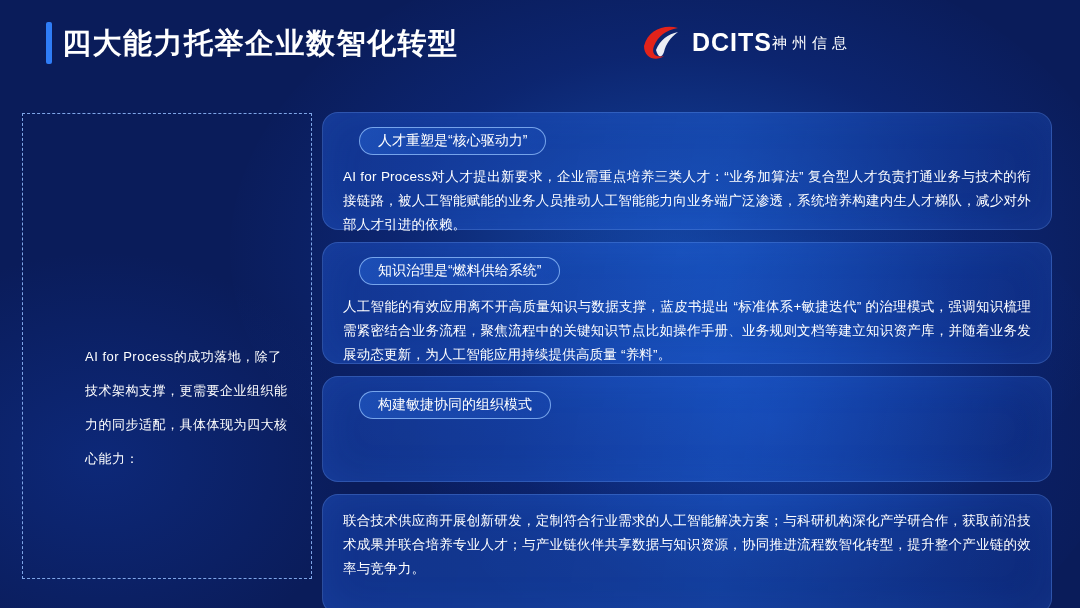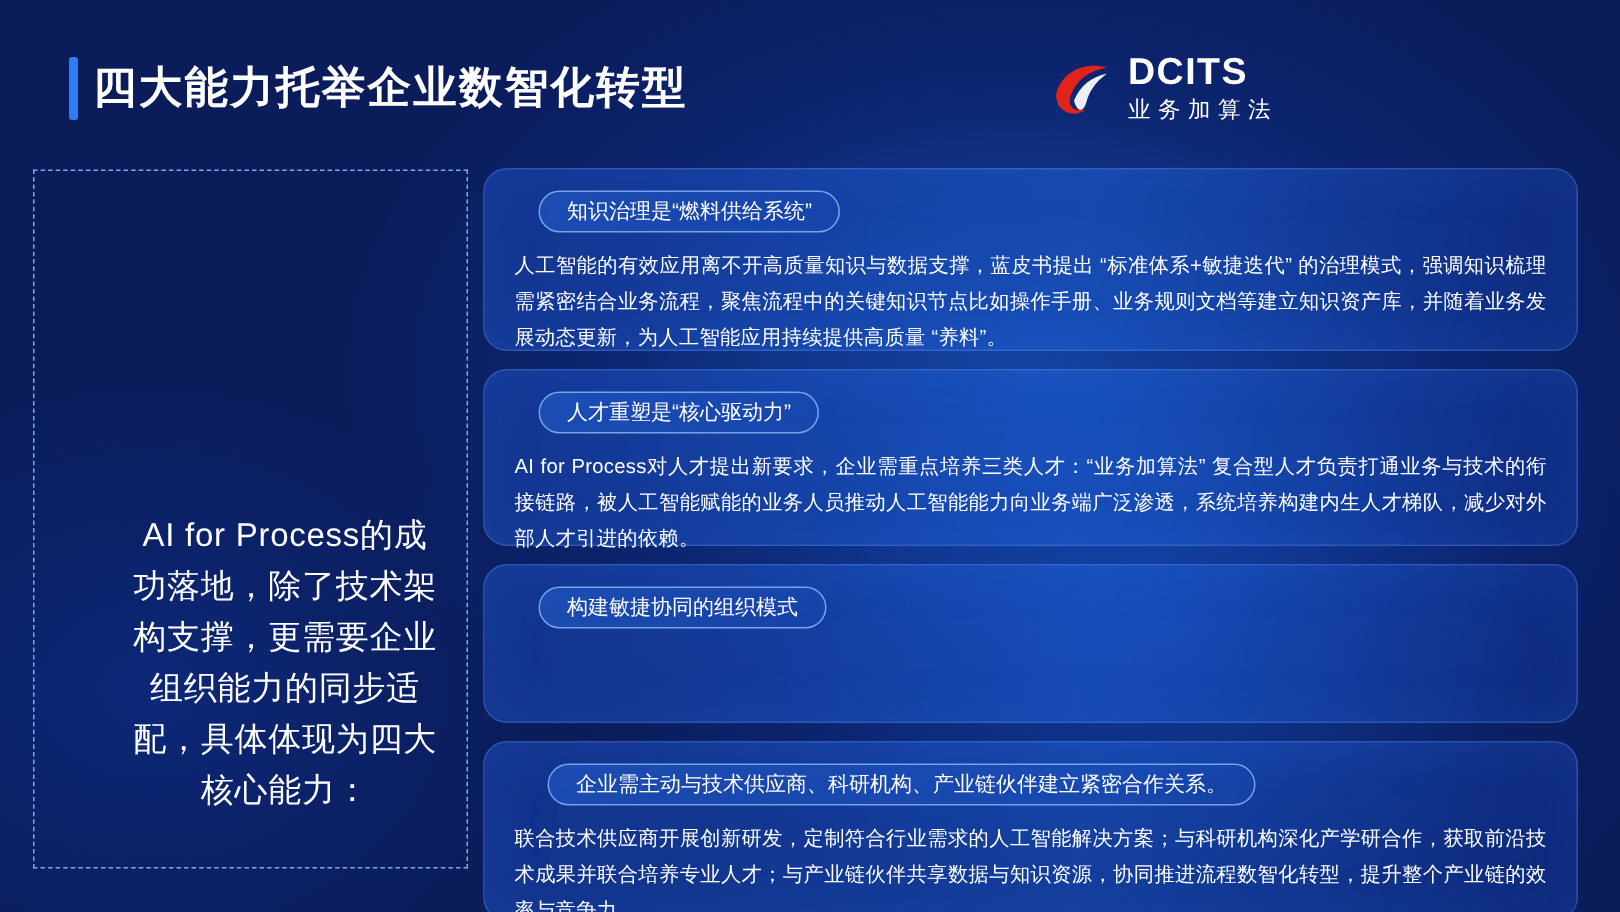--- a/index.html
+++ b/index.html
@@ -38,21 +38,21 @@
   }
   .glow3 {
     width: 520px; height: 420px;
     left: -160px; top: 250px;
     background: radial-gradient(ellipse at center, rgba(18,60,170,0.38) 0%, rgba(10,30,100,0) 70%);
   }
 
   
   .header {
     position: absolute;
-    top: 16px; left: 0;
+    top: 0; left: 0;
     width: 886px;
     height: 86px;
   }
   .title-bar {
     position: absolute;
     left: 46px;
     top: 22px;
     width: 6px;
     height: 42px;
     background: #2f7df6;
@@ -77,21 +77,20 @@
     align-items: center;
     gap: 8px;
   }
   .logo-mark {
     width: 44px;
     height: 44px;
     position: relative;
   }
   .logo-text {
     display: flex;
-    flex-direction: column;
     align-items: flex-start;
     line-height: 1;
   }
   .logo-en {
     font-size: 25px;
     font-weight: bold;
     color: #ffffff;
     letter-spacing: 1px;
   }
   .logo-cn {
@@ -109,25 +108,24 @@
     width: 290px;
     height: 466px;
     border: 1px dashed #7fa6e8;
     box-sizing: border-box;
   }
   .left-text {
     position: absolute;
     left: 62px;
     top: 226px;
     width: 210px;
-    font-size: 22px;
+    font-size: 13px;
     line-height: 34px;
     color: #ffffff;
     letter-spacing: 0.5px;
-    text-align: center;
   }
 
   
   .cards {
     position: absolute;
     left: 322px;
     top: 112px;
     width: 730px;
   }
   .card {
@@ -181,39 +179,38 @@
 
     <div class="logo">
       <div class="logo-mark">
         <svg width="44" height="44" viewBox="0 0 44 44">
           <path d="M4,26 C8,10 24,4 38,8 C26,10 18,16 14,26 C11,34 16,38 24,36 C16,42 4,38 4,26 Z" fill="#e2231a"></path>
           <path d="M16,30 C20,20 28,14 38,12 C30,18 26,24 24,32 C22,38 18,38 16,30 Z" fill="#ffffff" opacity="0.92"></path>
         </svg>
       </div>
       <div class="logo-text">
         <span class="logo-en">DCITS</span>
-        <span class="logo-cn">业务加算法</span>
+        <span class="logo-cn">神州信息</span>
       </div>
     </div>
   </div>
 
   <div class="left-panel">
     <div class="left-text">AI for Process的成功落地，除了技术架构支撑，更需要企业组织能力的同步适配，具体体现为四大核心能力：</div>
   </div>
 
   <div class="cards">
+    <div class="card card2">
+      <div class="card-head">人才重塑是“核心驱动力”</div>
+      <div class="card-body">AI for Process对人才提出新要求，企业需重点培养三类人才：“业务加算法” 复合型人才负责打通业务与技术的衔接链路，被人工智能赋能的业务人员推动人工智能能力向业务端广泛渗透，系统培养构建内生人才梯队，减少对外部人才引进的依赖。</div>
+    </div>
     <div class="card card1">
       <div class="card-head">知识治理是“燃料供给系统”</div>
       <div class="card-body">人工智能的有效应用离不开高质量知识与数据支撑，蓝皮书提出 “标准体系+敏捷迭代” 的治理模式，强调知识梳理需紧密结合业务流程，聚焦流程中的关键知识节点比如操作手册、业务规则文档等建立知识资产库，并随着业务发展动态更新，为人工智能应用持续提供高质量 “养料”。</div>
     </div>
-    <div class="card card2">
-      <div class="card-head">人才重塑是“核心驱动力”</div>
-      <div class="card-body">AI for Process对人才提出新要求，企业需重点培养三类人才：“业务加算法” 复合型人才负责打通业务与技术的衔接链路，被人工智能赋能的业务人员推动人工智能能力向业务端广泛渗透，系统培养构建内生人才梯队，减少对外部人才引进的依赖。</div>
-    </div>
     <div class="card card3">
       <div class="card-head">构建敏捷协同的组织模式</div>
     </div>
     <div class="card card4">
-      <div class="card-head wide">企业需主动与技术供应商、科研机构、产业链伙伴建立紧密合作关系。</div>
       <div class="card-body">联合技术供应商开展创新研发，定制符合行业需求的人工智能解决方案；与科研机构深化产学研合作，获取前沿技术成果并联合培养专业人才；与产业链伙伴共享数据与知识资源，协同推进流程数智化转型，提升整个产业链的效率与竞争力。</div>
     </div>
   </div>
 </div>
 
 </body></html>

